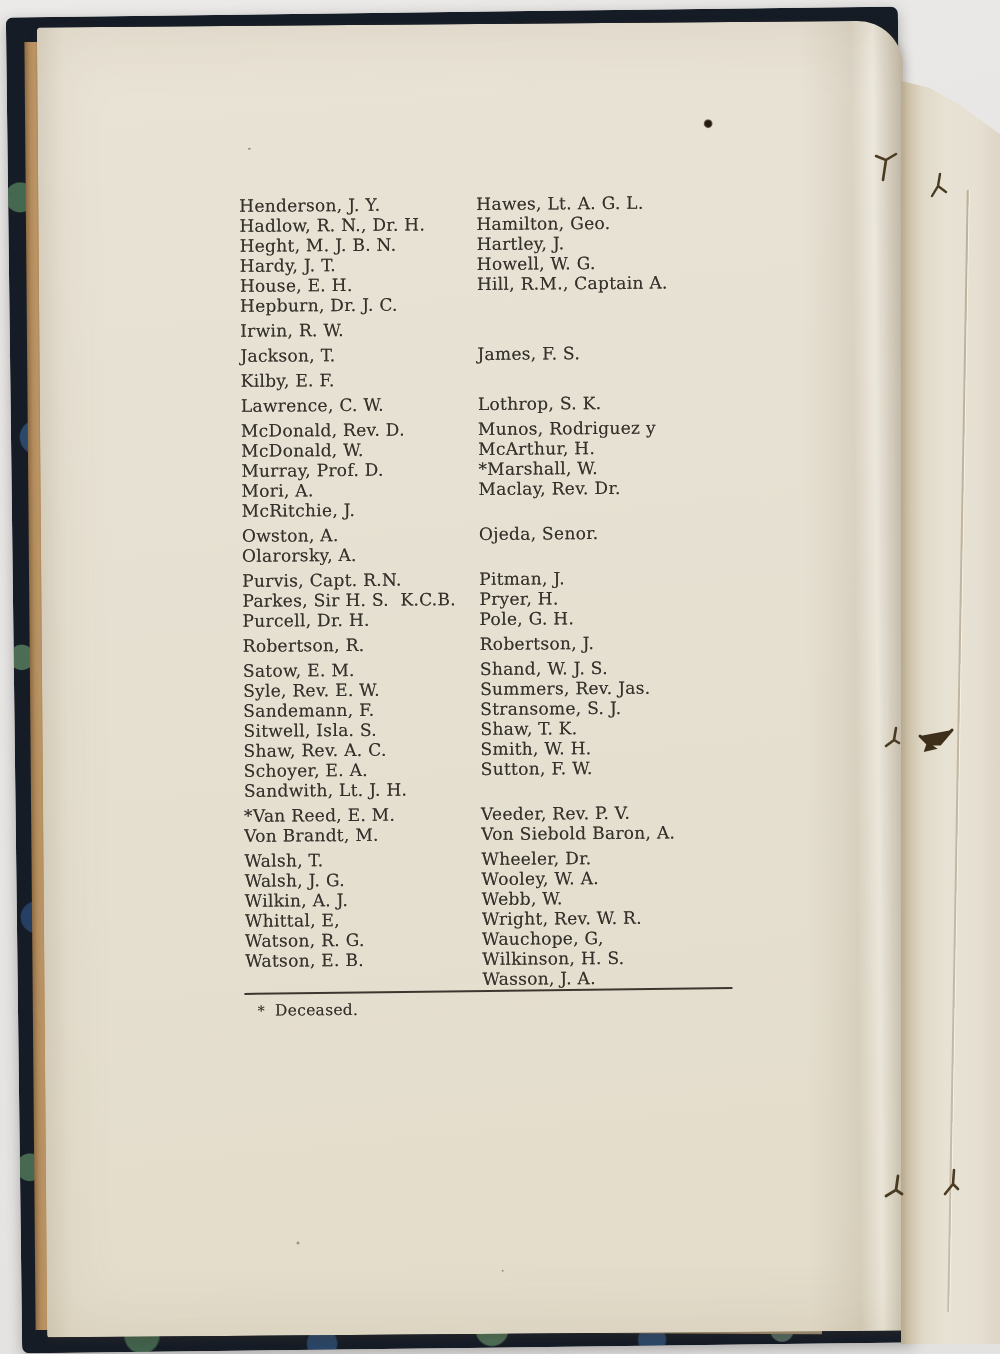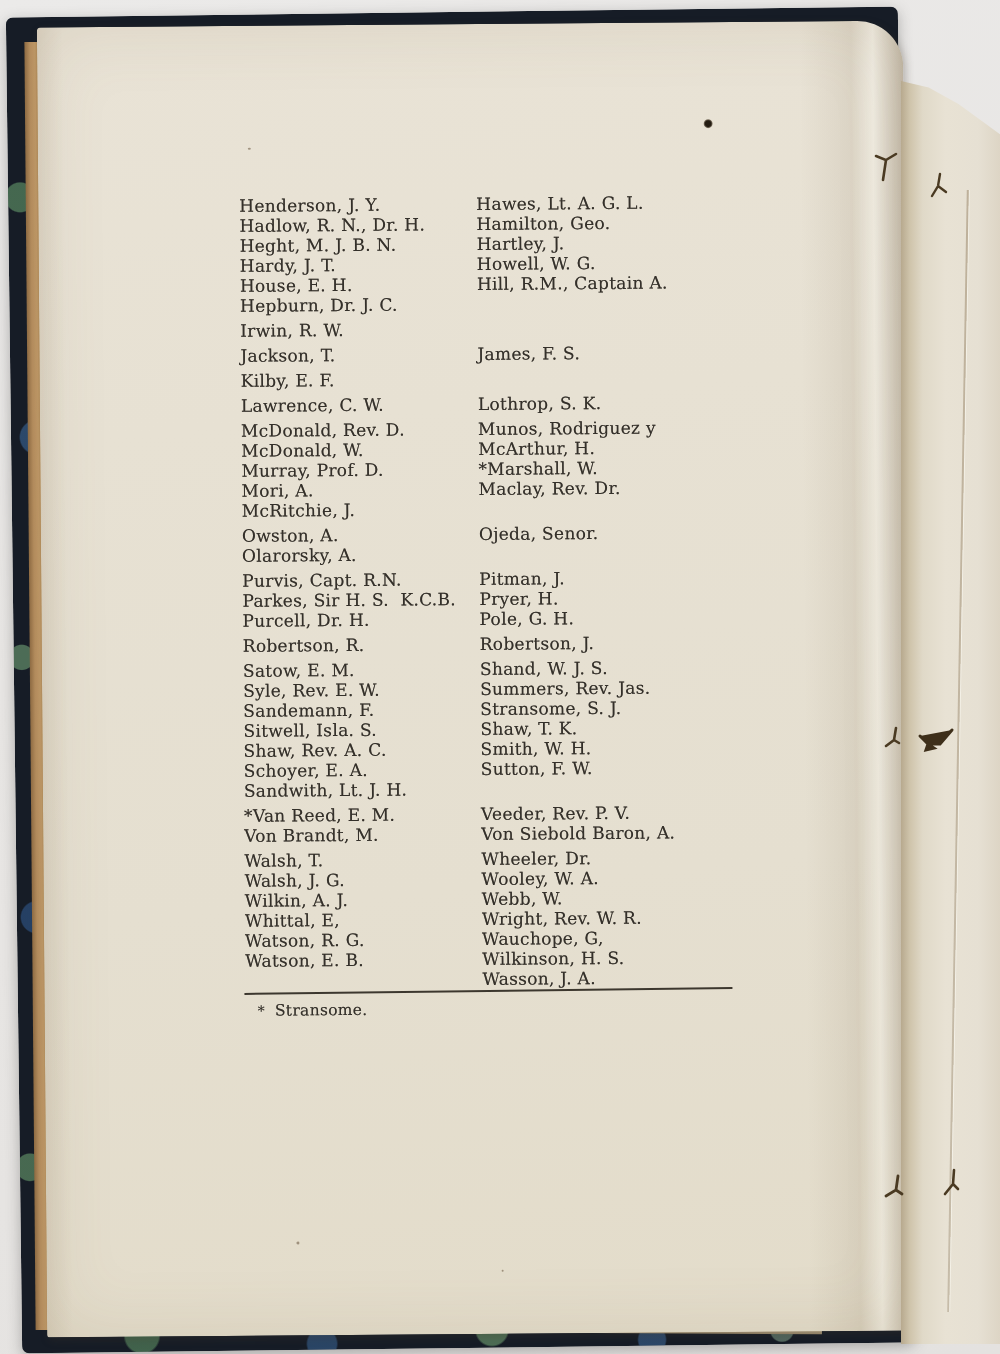--- a/index.html
+++ b/index.html
@@ -246,21 +246,21 @@
             <div class="line">Wright, Rev. W. R.</div>
             <div class="line">Wauchope, G,</div>
             <div class="line">Wilkinson, H. S.</div>
             <div class="line">Wasson, J. A.</div>
           </div>
         </div>
       </div>
 
     <div class="footnote-rule"></div>
     <div class="footnote">
-      <span class="sym">*</span><span>Stransome.</span>
+      <span class="sym">*</span><span>Deceased.</span>
     </div>
   </div>
 
   <div class="facing-page"></div>
   <div class="facing-crease"></div>
 
   <svg class="tear" style="left:870px;top:148px;" width="34" height="40">
     <path d="M6 8 L16 12 L13 32 M16 12 L26 6" stroke="#4a3a22" stroke-width="2.6" fill="none" stroke-linecap="round"></path>
   </svg>
   <svg class="tear" style="left:928px;top:170px;" width="26" height="34">

